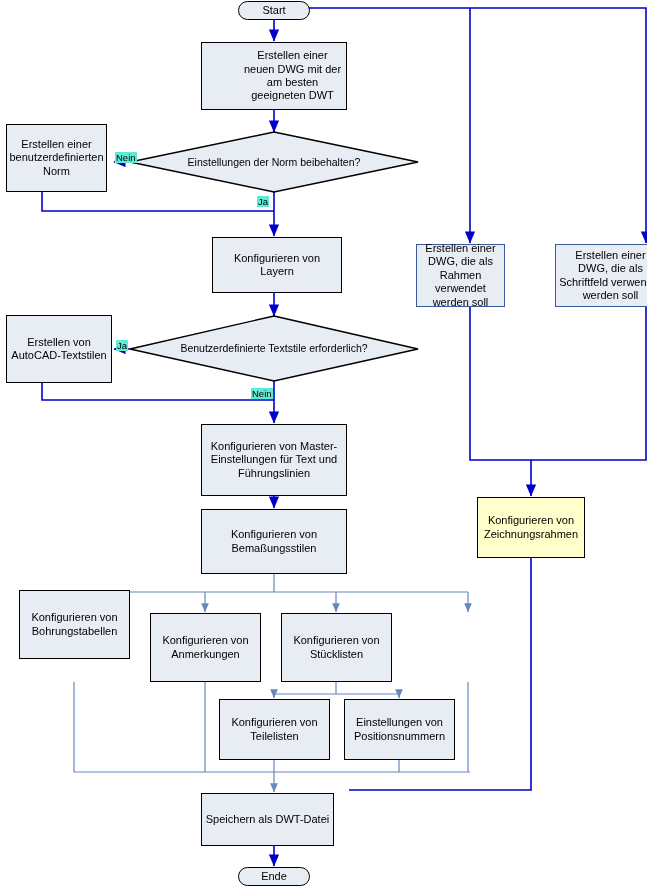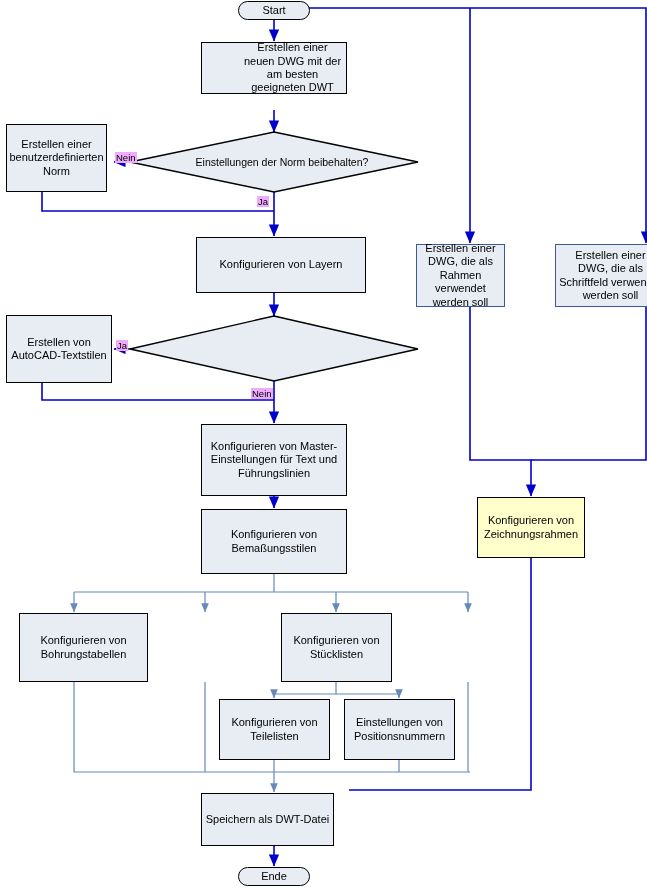--- a/index.html
+++ b/index.html
@@ -51,37 +51,37 @@
     background: #e8ecf3;
     border: 1.3px solid #000000;
     border-radius: 11px;
   }
   .decision-wrap {
     position: absolute;
     z-index: 5;
   }
   .decision-wrap .dlabel {
     position: absolute;
-    left: 8px;
+    left: 0;
     top: 0;
     width: 100%;
     height: 100%;
     display: flex;
     align-items: center;
     justify-content: center;
     text-align: center;
     font-size: 10.5px;
     line-height: 1.22;
     color: #000000;
   }
   .edge-label {
     position: absolute;
     font-size: 9.5px;
     color: #000000;
-    background: #f0abfc;
+    background: #5eead4;
     padding: 0 1px;
     z-index: 6;
     white-space: nowrap;
   }
 </style>
 </head>
 <body>
 
 <div id="page">
 
@@ -160,48 +160,51 @@
   </svg>
 
   <div class="node terminator" style="left:238px; top:1px; width:72px; height:19px;">
     <span>Start</span>
   </div>
 
   <div class="node terminator" style="left:238px; top:867px; width:72px; height:19px;">
     <span>Ende</span>
   </div>
 
-  <div class="node proc" style="left:201px; top:42px; width:146px; height:52px;padding-left:40px;">
+  <div class="node proc" style="left:201px; top:42px; width:146px; height:68px;padding-left:40px;">
     <span>Erstellen einer neuen DWG mit der am besten geeigneten DWT</span>
   </div>
 
   <div class="node proc" style="left:6px; top:124px; width:101px; height:68px;">
     <span>Erstellen einer benutzerdefinierten Norm</span>
   </div>
 
-  <div class="node proc" style="left:196px; top:237px; width:170px; height:56px;">
+  <div class="node proc" style="left:212px; top:237px; width:130px; height:56px;">
     <span>Konfigurieren von Layern</span>
   </div>
 
   <div class="node proc" style="left:6px; top:315px; width:106px; height:68px;">
     <span>Erstellen von AutoCAD-Textstilen</span>
   </div>
 
   <div class="node proc" style="left:201px; top:424px; width:146px; height:72px;">
     <span>Konfigurieren von Master-Einstellungen für Text und Führungslinien</span>
   </div>
 
   <div class="node proc" style="left:201px; top:509px; width:146px; height:65px;">
     <span>Konfigurieren von Bemaßungsstilen</span>
   </div>
 
-  <div class="node proc" style="left:19px; top:613px; width:129px; height:69px;">
+  <div class="node proc" style="left:19px; top:590px; width:111px; height:69px;">
     <span>Konfigurieren von Bohrungstabellen</span>
   </div>
 
+  <div class="node proc" style="left:150px; top:613px; width:111px; height:69px;">
+    <span>Konfigurieren von Anmerkungen</span>
+  </div>
 
   <div class="node proc" style="left:281px; top:613px; width:111px; height:69px;">
     <span>Konfigurieren von Stücklisten</span>
   </div>
 
 
   <div class="node proc" style="left:219px; top:699px; width:111px; height:61px;">
     <span>Konfigurieren von Teilelisten</span>
   </div>
 
@@ -222,19 +225,22 @@
   </div>
 
   <div class="node highlight" style="left:477px; top:497px; width:108px; height:61px;">
     <span>Konfigurieren von Zeichnungsrahmen</span>
   </div>
 
   <div class="decision-wrap" style="left:130px; top:132px; width:288px; height:60px;">
     <div class="dlabel">Einstellungen der Norm beibehalten?</div>
   </div>
 
+  <div class="decision-wrap" style="left:130px; top:316px; width:288px; height:65px;">
+    <div class="dlabel">Benutzerdefinierte Textstile erforderlich?</div>
+  </div>
 
   <div class="edge-label" style="left:115px; top:152px;">Nein</div>
   <div class="edge-label" style="left:257px; top:196px;">Ja</div>
   <div class="edge-label" style="left:116px; top:340px;">Ja</div>
   <div class="edge-label" style="left:251px; top:388px;">Nein</div>
 
 </div>
 
 </body></html>

